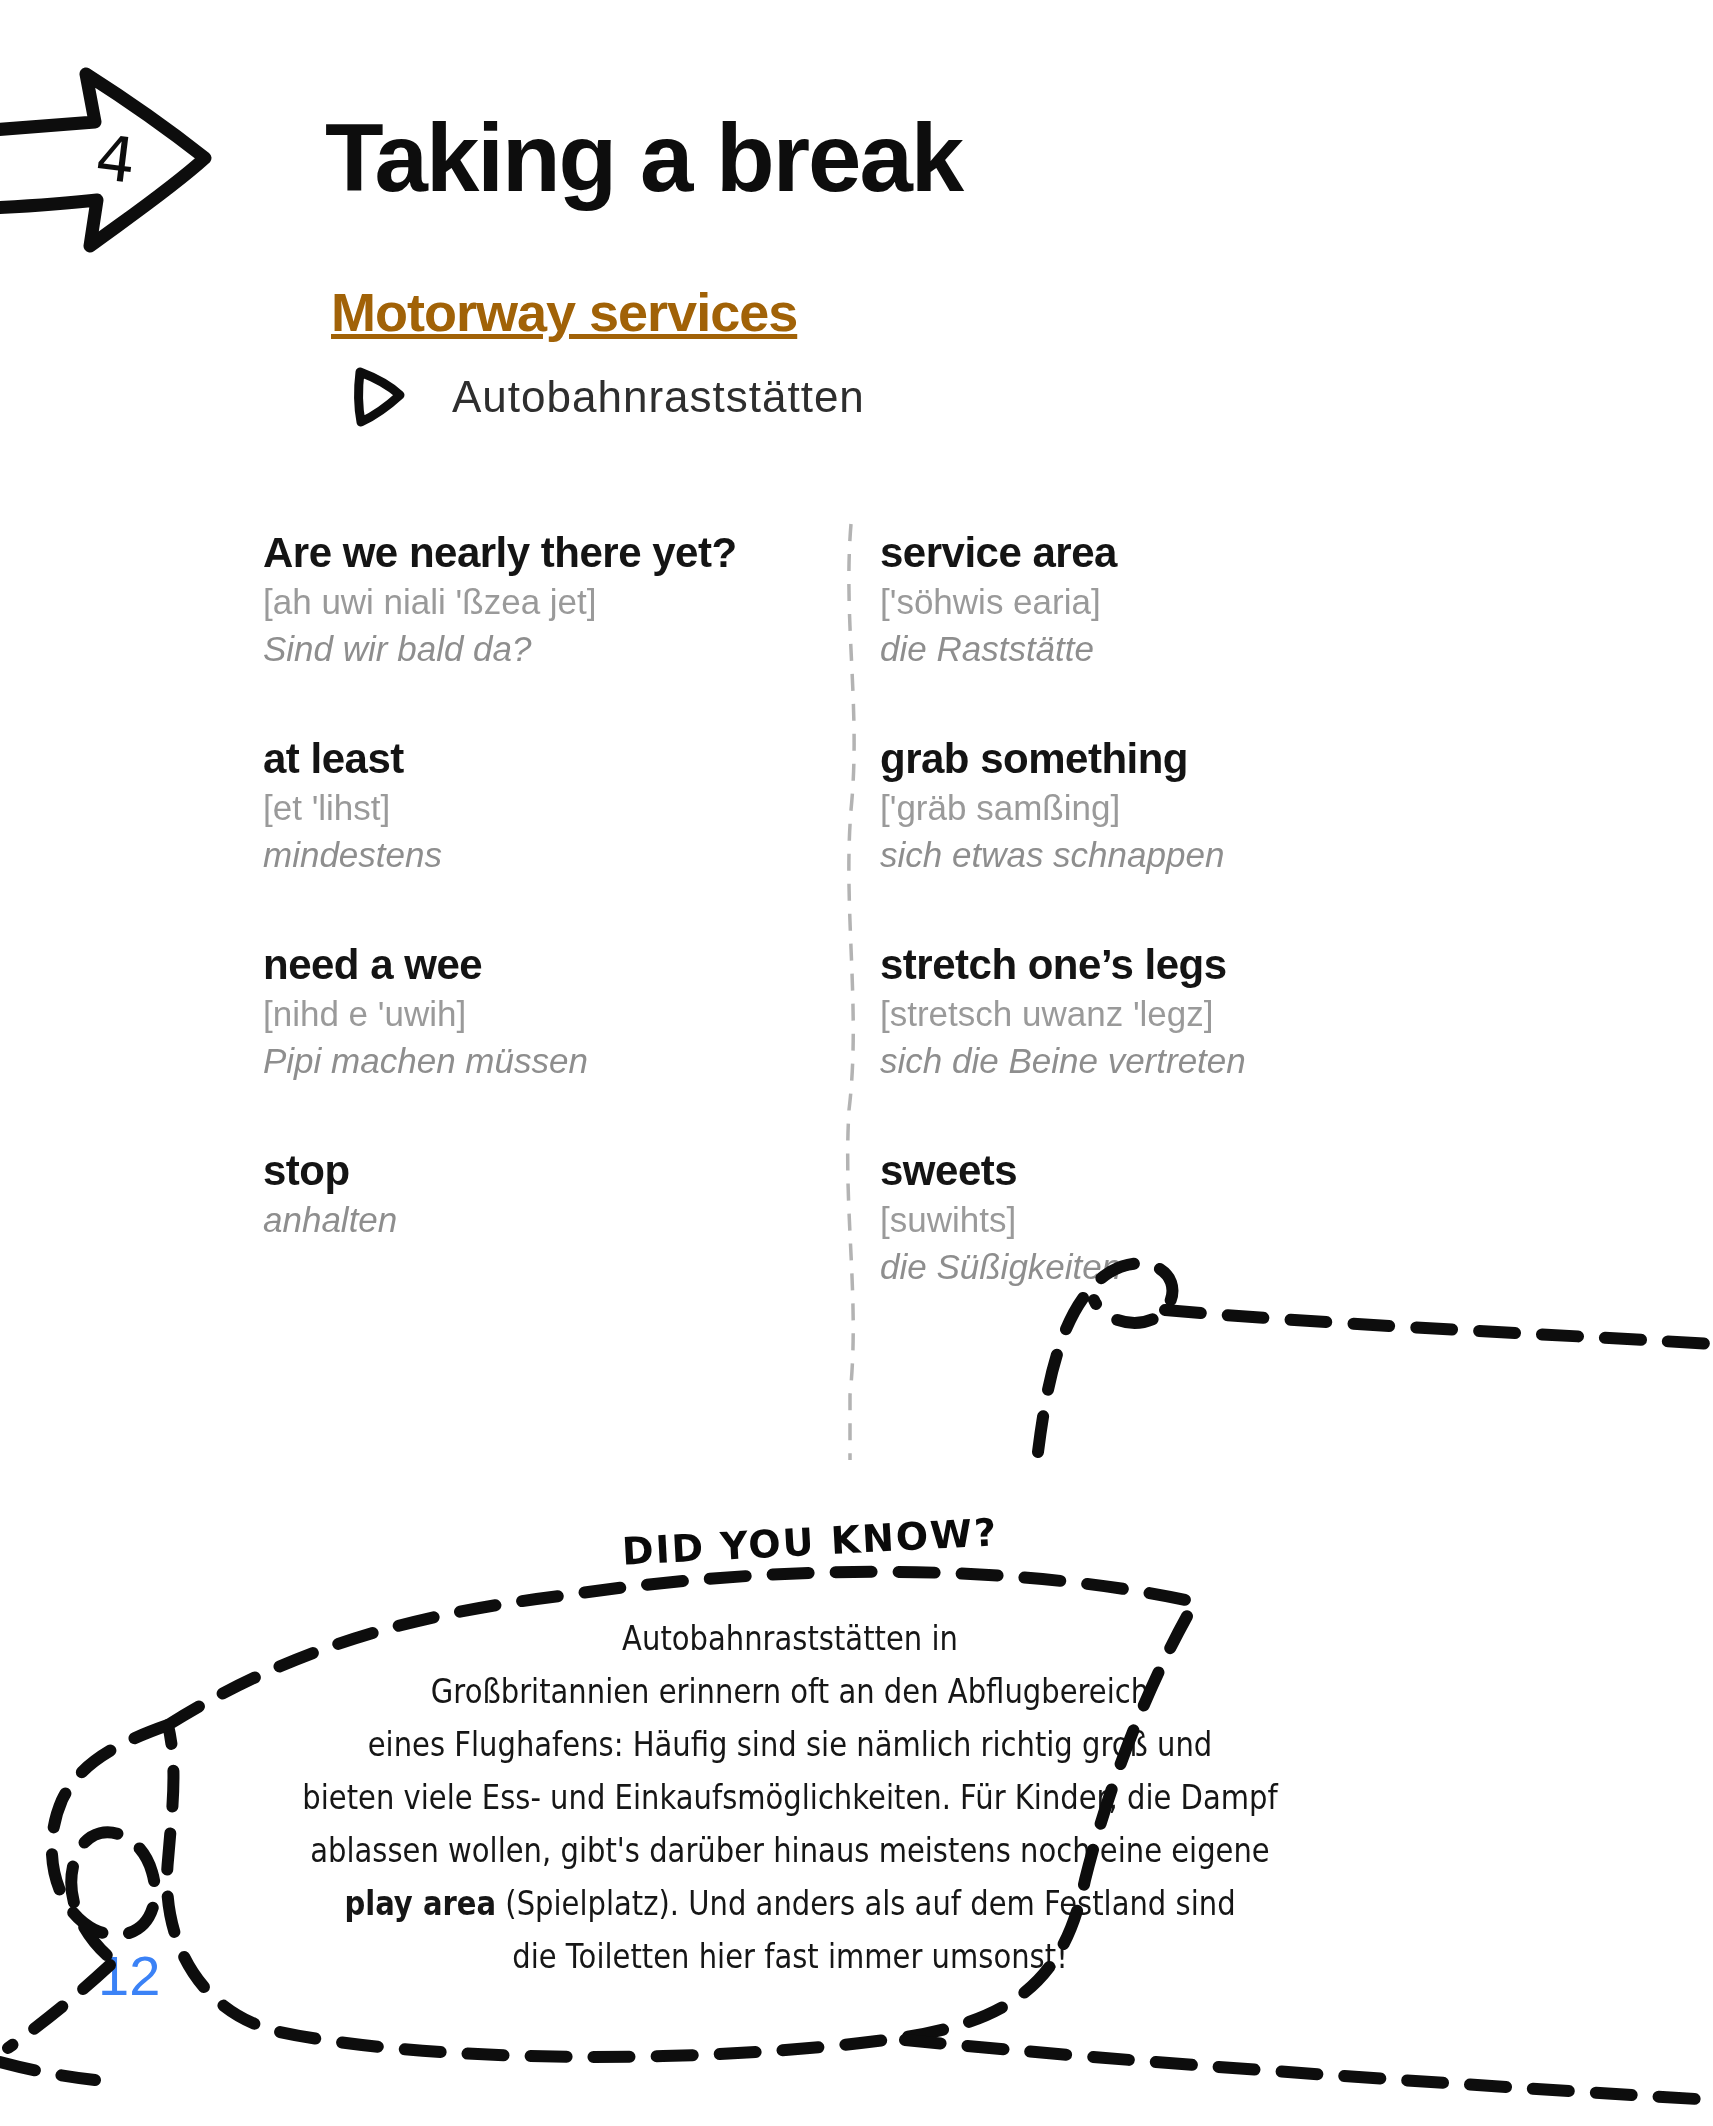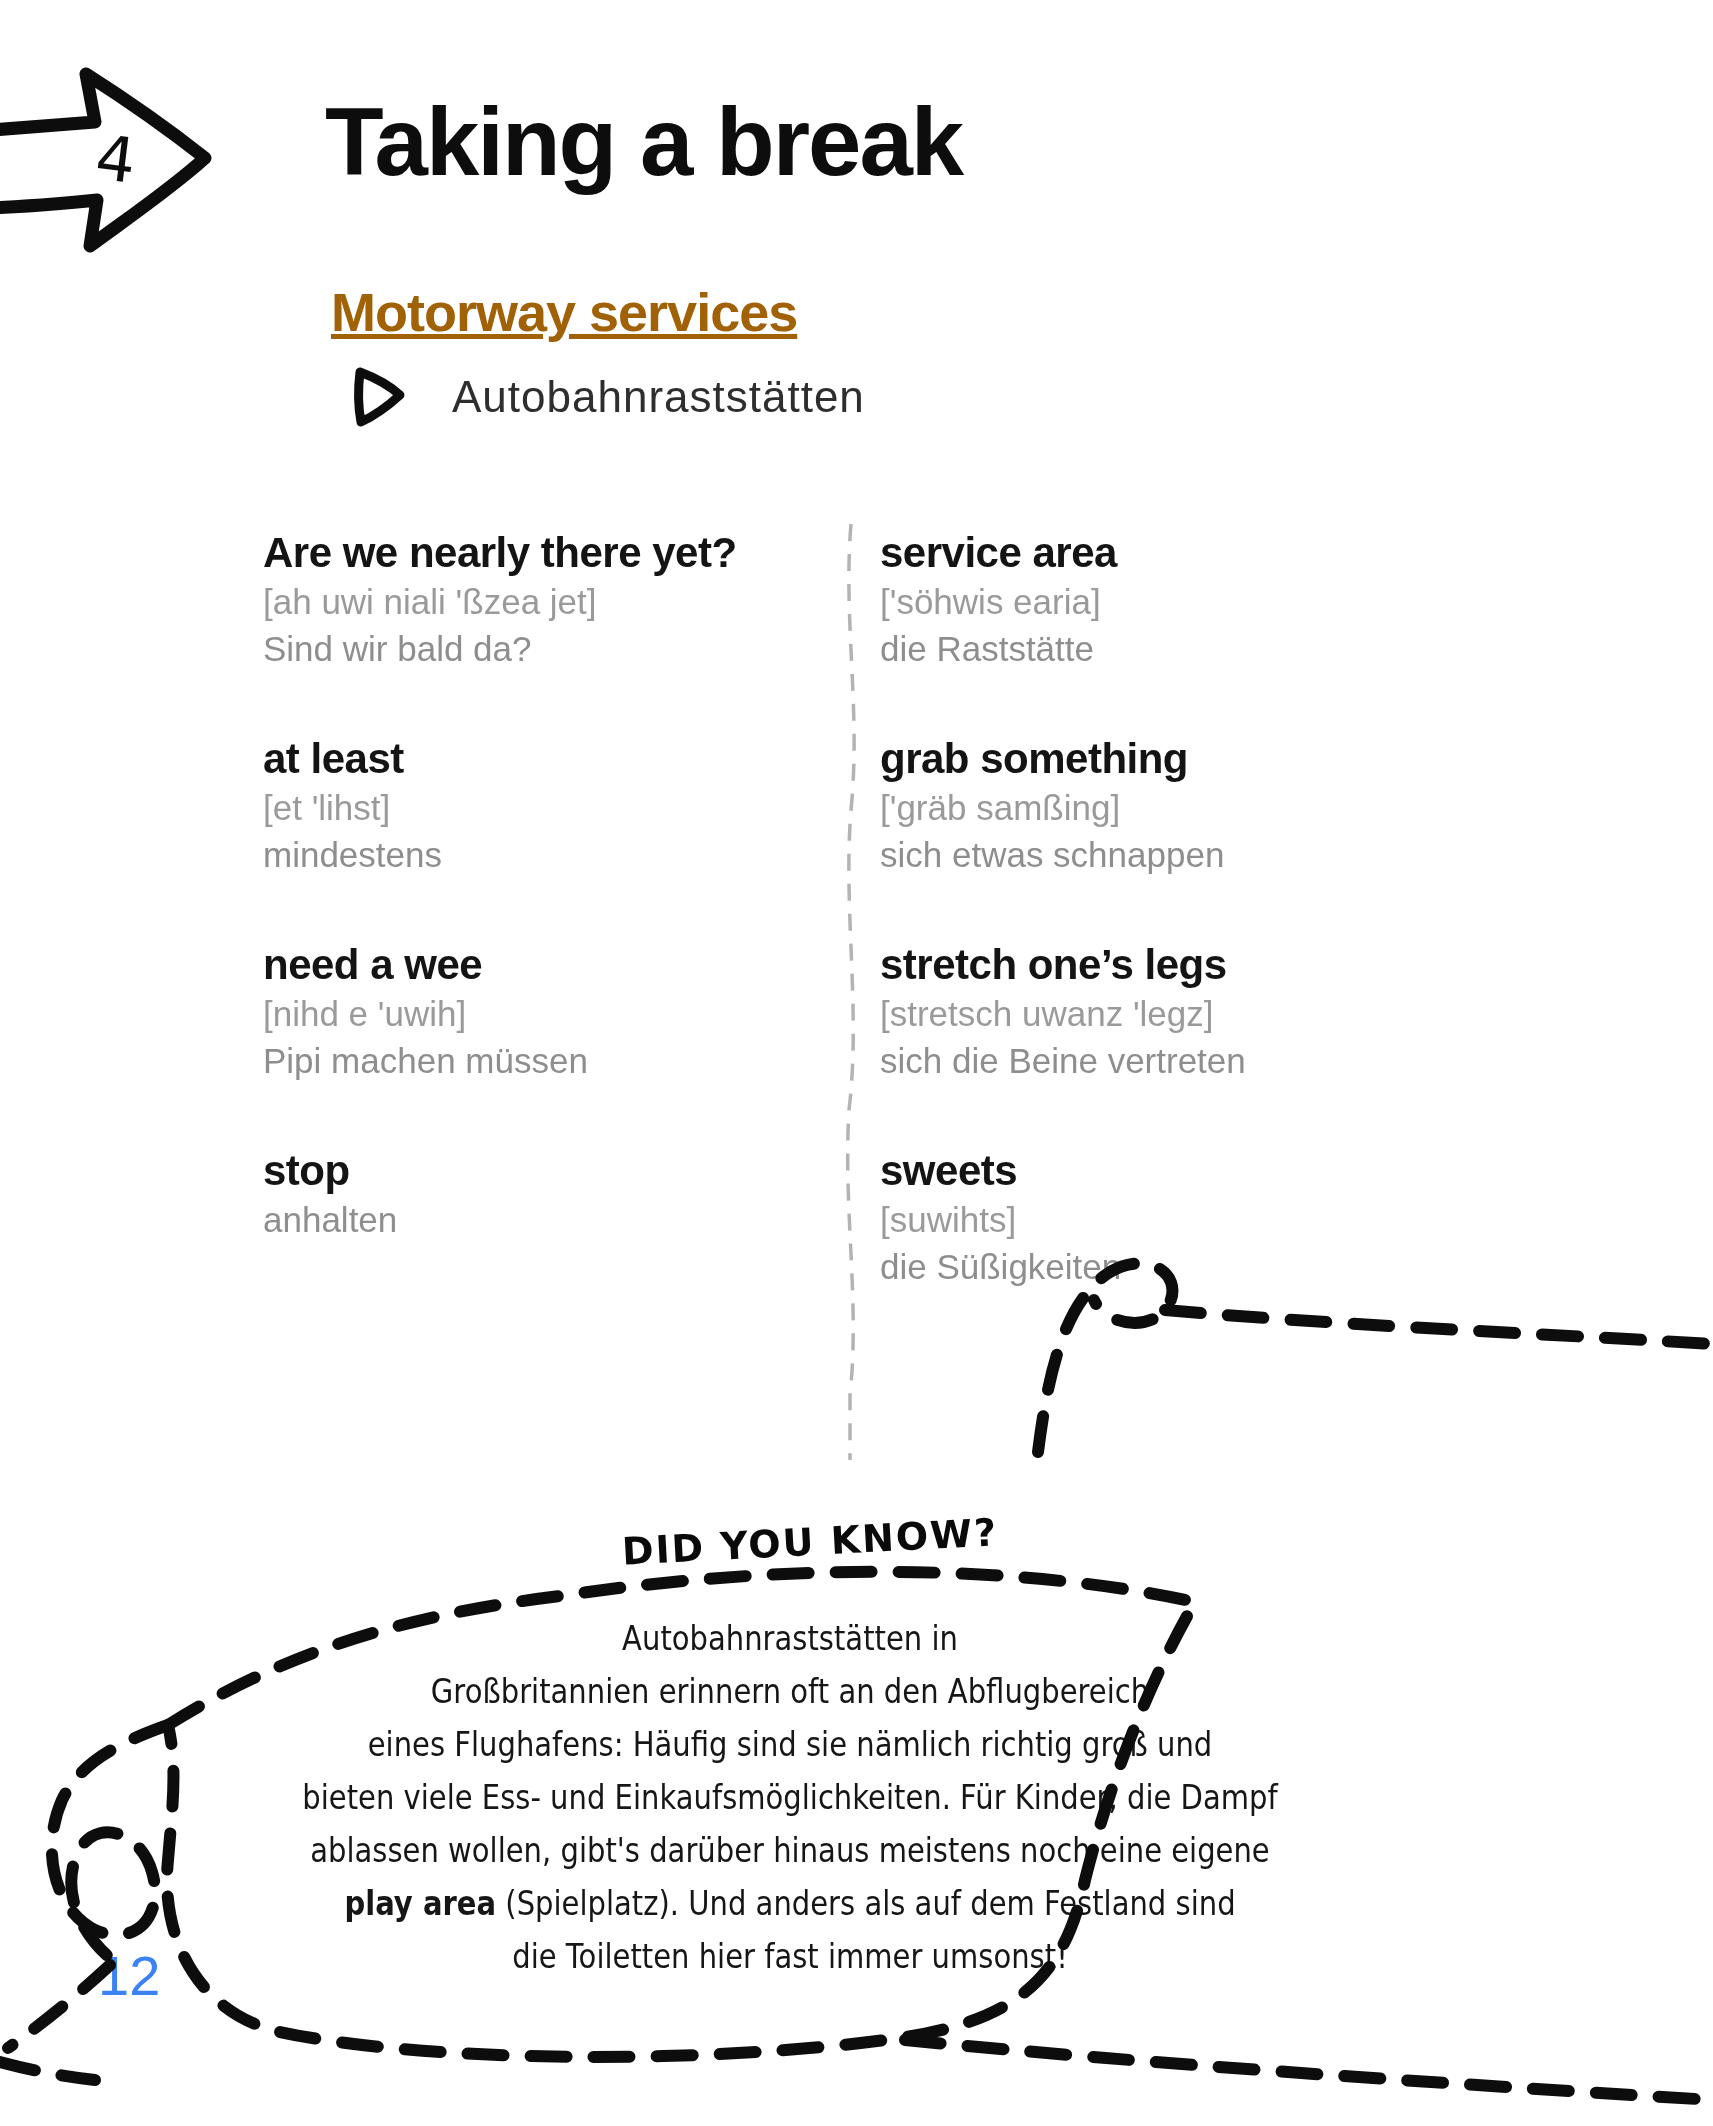--- a/index.html
+++ b/index.html
@@ -1,36 +1,36 @@
 <!DOCTYPE html>
 <html><head>
 <meta charset="utf-8">
 <style>
   html,body{margin:0;padding:0;background:#ffffff;}
   .page{position:relative;width:1713px;height:2126px;background:#ffffff;overflow:hidden;
         font-family:"Liberation Sans",sans-serif;color:#111;}
 
   
   .chapter-arrow{position:absolute;left:0;top:58px;width:230px;height:200px;}
-  .title{position:absolute;left:325px;top:92px;font-size:96px;font-weight:700;
+  .title{position:absolute;left:325px;top:108px;font-size:96px;font-weight:700;
          letter-spacing:-2px;color:#0d0d0d;line-height:1.05;}
   .subtitle{position:absolute;left:331px;top:281px;font-size:54px;font-weight:700;
             letter-spacing:-1px;color:#a16207;text-decoration:underline;}
   .translation-row{position:absolute;left:348px;top:362px;height:70px;display:flex;align-items:center;}
   .play-tri{width:62px;height:66px;margin-right:42px;}
   .translation-text{font-size:44px;font-weight:400;color:#2e2e2e;letter-spacing:1px;}
 
   
   .vocab-col{position:absolute;top:528px;width:560px;}
   #vocab-left{left:263px;}
   #vocab-right{left:880px;width:620px;}
   .vocab-entry{height:144px;margin-bottom:62px;}
   .vocab-head{font-size:42px;font-weight:700;letter-spacing:-0.5px;color:#141414;line-height:50px;}
   .vocab-phon{font-size:35px;color:#9a9a9a;line-height:47px;}
-  .vocab-de{font-size:35px;color:#8e8e8e;line-height:47px;}
+  .vocab-de{font-size:35px;font-style:italic;color:#8e8e8e;line-height:47px;}
 
   
   .dyk-label{position:absolute;left:560px;top:1520px;width:500px;text-align:center;
              font-size:38px;font-weight:700;letter-spacing:2px;color:#0a0a0a;
              transform:rotate(-3deg);font-family:"DejaVu Sans",sans-serif;}
   .dyk-paragraph{position:absolute;left:175px;top:1612px;width:1230px;text-align:center;
                  font-size:33px;line-height:53px;color:#161616;
                  font-family:"DejaVu Sans",sans-serif;transform:scaleX(0.88);transform-origin:50% 0;}
   .dyk-line{white-space:nowrap;}
   .dyk-line .b{font-weight:700;}

